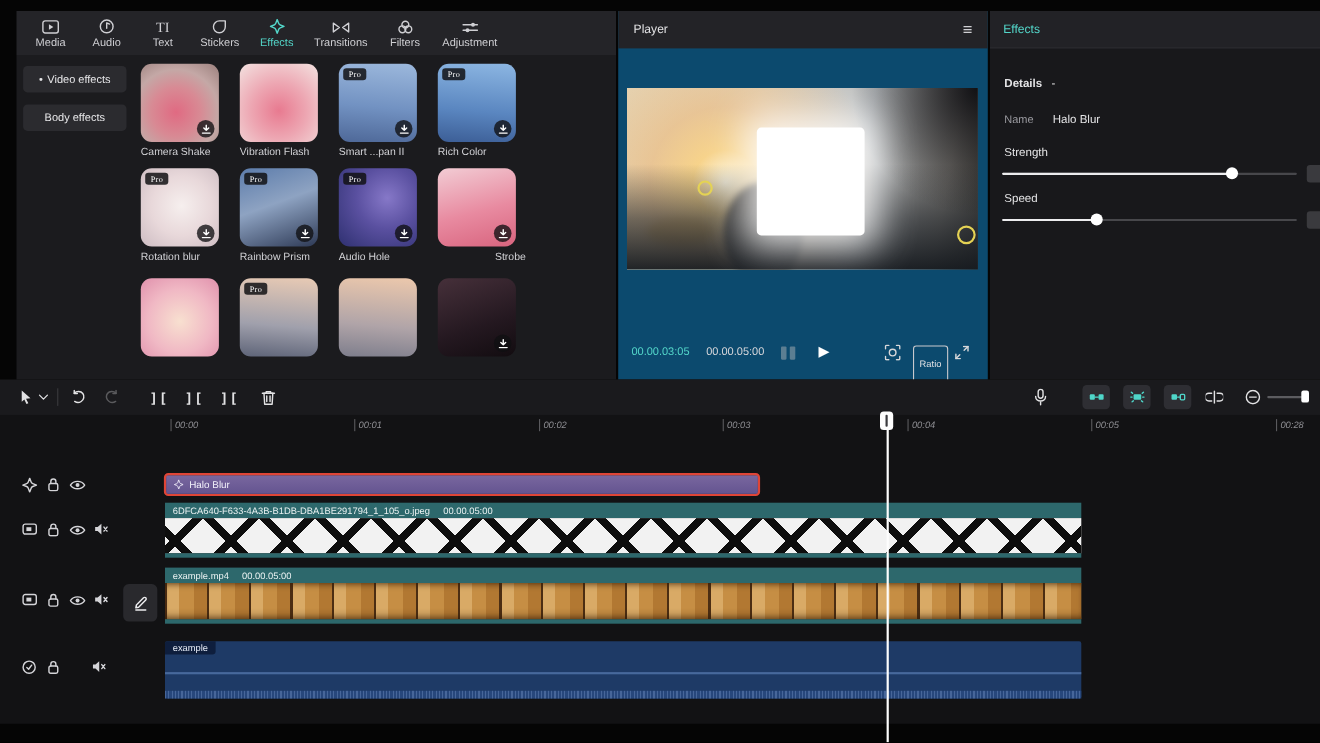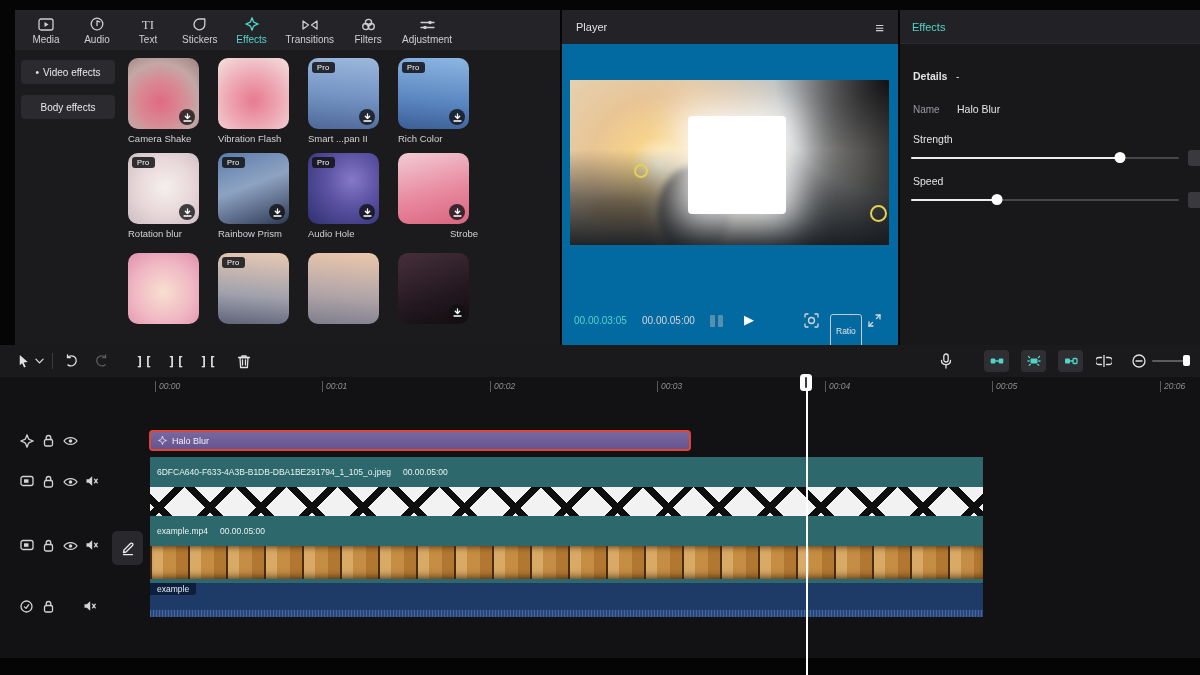--- a/index.html
+++ b/index.html
@@ -15,42 +15,42 @@
   .tab .tlabel{font-size:10px;}
   .tab.active{color:#53d6c9;}
   .ticon{height:15px;display:flex;align-items:flex-end;}
   .ticon-text{font-size:13px;font-family:"Liberation Serif",serif;line-height:13px;}
 
   .side-btn{position:absolute;left:6px;width:94px;height:24px;background:#2b2b2f;border-radius:4px;
             display:flex;align-items:center;justify-content:center;font-size:10px;color:#e8e8ea;gap:4px;}
   .side-btn .marker{font-size:10px;}
 
   .cell{position:absolute;width:80px;}
-  .thumb{position:relative;width:71px;height:71px;border-radius:10px;overflow:hidden;}
+  .thumb{position:relative;width:71px;height:71px;border-radius:10px;overflow:hidden;font-family:Liberation Serif, serif;}
   .clabel{margin-top:4px;font-size:9.5px;color:#d2d2d6;white-space:nowrap;}
   .pro{position:absolute;top:4px;left:4px;background:rgba(18,18,20,.85);color:#fff;font-size:7.5px;
        padding:1px 5px;border-radius:3px;letter-spacing:.3px;}
   .dl{position:absolute;right:4px;bottom:4px;width:16px;height:16px;border-radius:50%;
       background:rgba(15,15,18,.78);display:flex;align-items:center;justify-content:center;color:#fff;}
   
   .t1{background:radial-gradient(circle at 45% 62%,#e06a82 0%,#d88a94 38%,#c4a8a6 66%,#9a7f7c 100%);}
   .t2{background:radial-gradient(circle at 50% 60%,#e87a90 0%,#eda6b2 45%,#f3e2e0 100%);}
   .t3{background:linear-gradient(185deg,#9cb8dc 0%,#7292c2 55%,#4e6898 100%);}
   .t4{background:linear-gradient(185deg,#8cb6e2 0%,#5a86c0 60%,#3c5e96 100%);}
   .t5{background:radial-gradient(circle at 52% 48%,#f6efee 0%,#e8d8da 52%,#cdbcc2 100%);}
   .t6{background:linear-gradient(160deg,#5c7cab 0%,#8ea3c2 45%,#2e3a56 100%);}
   .t7{background:radial-gradient(circle at 62% 38%,#8678c8 0%,#5a50a0 45%,#2e3070 100%);}
   .t8{background:linear-gradient(165deg,#f2ccd4 0%,#e88aa0 55%,#d8647e 100%);}
   .t9{background:radial-gradient(circle at 50% 55%,#f8e0d0 0%,#f0b8c4 55%,#e090ac 100%);}
   .t10{background:linear-gradient(185deg,#e8cab4 0%,#a0a0ac 60%,#5e6478 100%);}
   .t11{background:linear-gradient(185deg,#ecc8ac 0%,#b0a4a8 60%,#7e7e8c 100%);}
   .t12{background:linear-gradient(160deg,#46303a 0%,#241820 60%,#120c10 100%);}
 
   
-  #player-panel{left:562px;top:10px;width:336px;height:335px;background:#0369a1;}
+  #player-panel{left:562px;top:10px;width:336px;height:335px;background:#0c4a6e;}
   #player-head{position:absolute;left:0;top:0;width:100%;height:34px;background:#232327;
                display:flex;align-items:center;justify-content:space-between;padding:0 14px;box-sizing:border-box;}
   #player-title{font-size:11px;color:#e2e2e4;}
   #player-menu{font-size:15px;color:#cfcfd3;cursor:pointer;}
   #preview{position:absolute;left:8px;top:70px;width:319px;height:165px;overflow:hidden;background:
      radial-gradient(circle at 28% 52%,rgba(255,247,222,.96) 0%,rgba(250,211,132,.88) 12%,rgba(240,182,112,.5) 28%,rgba(0,0,0,0) 56%),
      linear-gradient(100deg,#e4d4b6 0%,#ddd3c1 35%,#b9bdc0 65%,#787570 88%,#3a3834 100%);}
   #preview::after{content:"";position:absolute;inset:0;background:
      radial-gradient(circle at 100% 0%,rgba(10,10,14,.92) 0%,rgba(10,10,14,0) 32%),
      linear-gradient(to top,rgba(22,26,31,.95) 0%,rgba(38,42,47,.62) 28%,rgba(0,0,0,0) 58%);}
@@ -102,32 +102,32 @@
   .tr-icon{position:absolute;color:#d4d4d8;}
   #edit-btn{position:absolute;left:112px;top:154px;width:31px;height:34px;background:#29292d;border-radius:5px;
             display:flex;align-items:center;justify-content:center;color:#ececee;cursor:pointer;}
 
   #clip-effect{position:absolute;left:149px;top:53px;width:531px;height:17px;background:linear-gradient(#79679f,#645490);
                border:2px solid #df4537;border-radius:4px;display:flex;align-items:center;gap:5px;
                padding-left:7px;box-sizing:content-box;cursor:pointer;}
   #clip-effect .elabel{font-size:9px;color:#f2f0fa;}
 
   .mclip{position:absolute;left:150px;width:833px;cursor:pointer;}
-  .clip-bar{height:30px;background:#2d686c;display:flex;align-items:center;gap:12px;
+  .clip-bar{height:14px;background:#2d686c;display:flex;align-items:center;gap:12px;
             padding:0 7px;font-size:8.5px;color:#eaf2f2;white-space:nowrap;overflow:hidden;}
   .clip-foot{height:4px;background:#2d686c;}
   #img-body{height:32px;background:
      repeating-linear-gradient(45deg,rgba(0,0,0,0) 0 11px,#0e0e0e 11px 18px,rgba(0,0,0,0) 18px 36px),
      repeating-linear-gradient(-45deg,rgba(0,0,0,0) 0 11px,#0e0e0e 11px 18px,rgba(0,0,0,0) 18px 36px),
      #f2f2f2;}
   #vid-body{height:33px;background:
      repeating-linear-gradient(90deg,rgba(60,32,10,.9) 0 2px,rgba(0,0,0,0) 2px 38px),
      repeating-linear-gradient(90deg,#d9aa66 0 13px,#c68e44 13px 26px,#b27832 26px 38px);
      box-shadow:inset 0 5px 6px -4px rgba(60,30,5,.8),inset 0 -6px 8px -5px rgba(50,25,5,.9);}
-  #clip-audio{position:absolute;left:150px;top:206px;width:833px;height:34px;background:#1e3a66;border-radius:2px;cursor:pointer;}
+  #clip-audio{position:absolute;left:150px;top:206px;width:833px;height:52px;background:#1e3a66;border-radius:2px;cursor:pointer;}
   #audio-chip{position:absolute;left:0;top:0;padding:1px 7px;background:rgba(12,26,54,.85);
               font-size:8.5px;color:#e6ecf6;border-radius:2px 0 3px 0;}
   #audio-wave{position:absolute;left:0;right:0;top:28px;height:2px;background:#47699c;}
   #audio-base{position:absolute;left:0;right:0;bottom:0;height:7px;background:
      repeating-linear-gradient(90deg,rgba(130,160,210,.35) 0 1px,rgba(0,0,0,0) 1px 3px),#27477c;}
 
   #playhead-line{position:absolute;left:806px;top:377px;width:2px;height:298px;background:#fdfdfd;z-index:8;}
   #playhead-head{position:absolute;left:800px;top:374px;width:12px;height:17px;background:#fdfdfd;border-radius:3.5px;z-index:9;}
   #playhead-head::after{content:"";position:absolute;left:5px;top:3px;width:2px;height:11px;background:#3a3a3e;border-radius:1px;}
 </style>
@@ -477,21 +477,21 @@
 
   <div class="panel" id="tl-area">
 
     <div>
       <span class="rtick" style="left:155px;">00:00</span>
       <span class="rtick" style="left:322px;">00:01</span>
       <span class="rtick" style="left:490px;">00:02</span>
       <span class="rtick" style="left:657px;">00:03</span>
       <span class="rtick" style="left:825px;">00:04</span>
       <span class="rtick" style="left:992px;">00:05</span>
-      <span class="rtick" style="left:1160px;">20:06</span>
+      <span class="rtick" style="left:1160px;">00:28</span>
     </div>
 
     <span class="tr-icon" style="left:20px;top:57px;">
         <svg width="14" height="14" viewBox="0 0 14 14">
           <path d="M7 0.8 L8.3 4.2 C8.6 5 9 5.4 9.8 5.7 L13.2 7 L9.8 8.3 C9 8.6 8.6 9 8.3 9.8 L7 13.2 L5.7 9.8 C5.4 9 5 8.6 4.2 8.3 L0.8 7 L4.2 5.7 C5 5.4 5.4 5 5.7 4.2 Z"></path>
         </svg>
       </span>
     <span class="tr-icon" style="left:43px;top:57px;">
         <svg width="11" height="13" viewBox="0 0 11 13">
           <rect x="1.5" y="5.5" width="8" height="6.5" rx="1.5"></rect>

